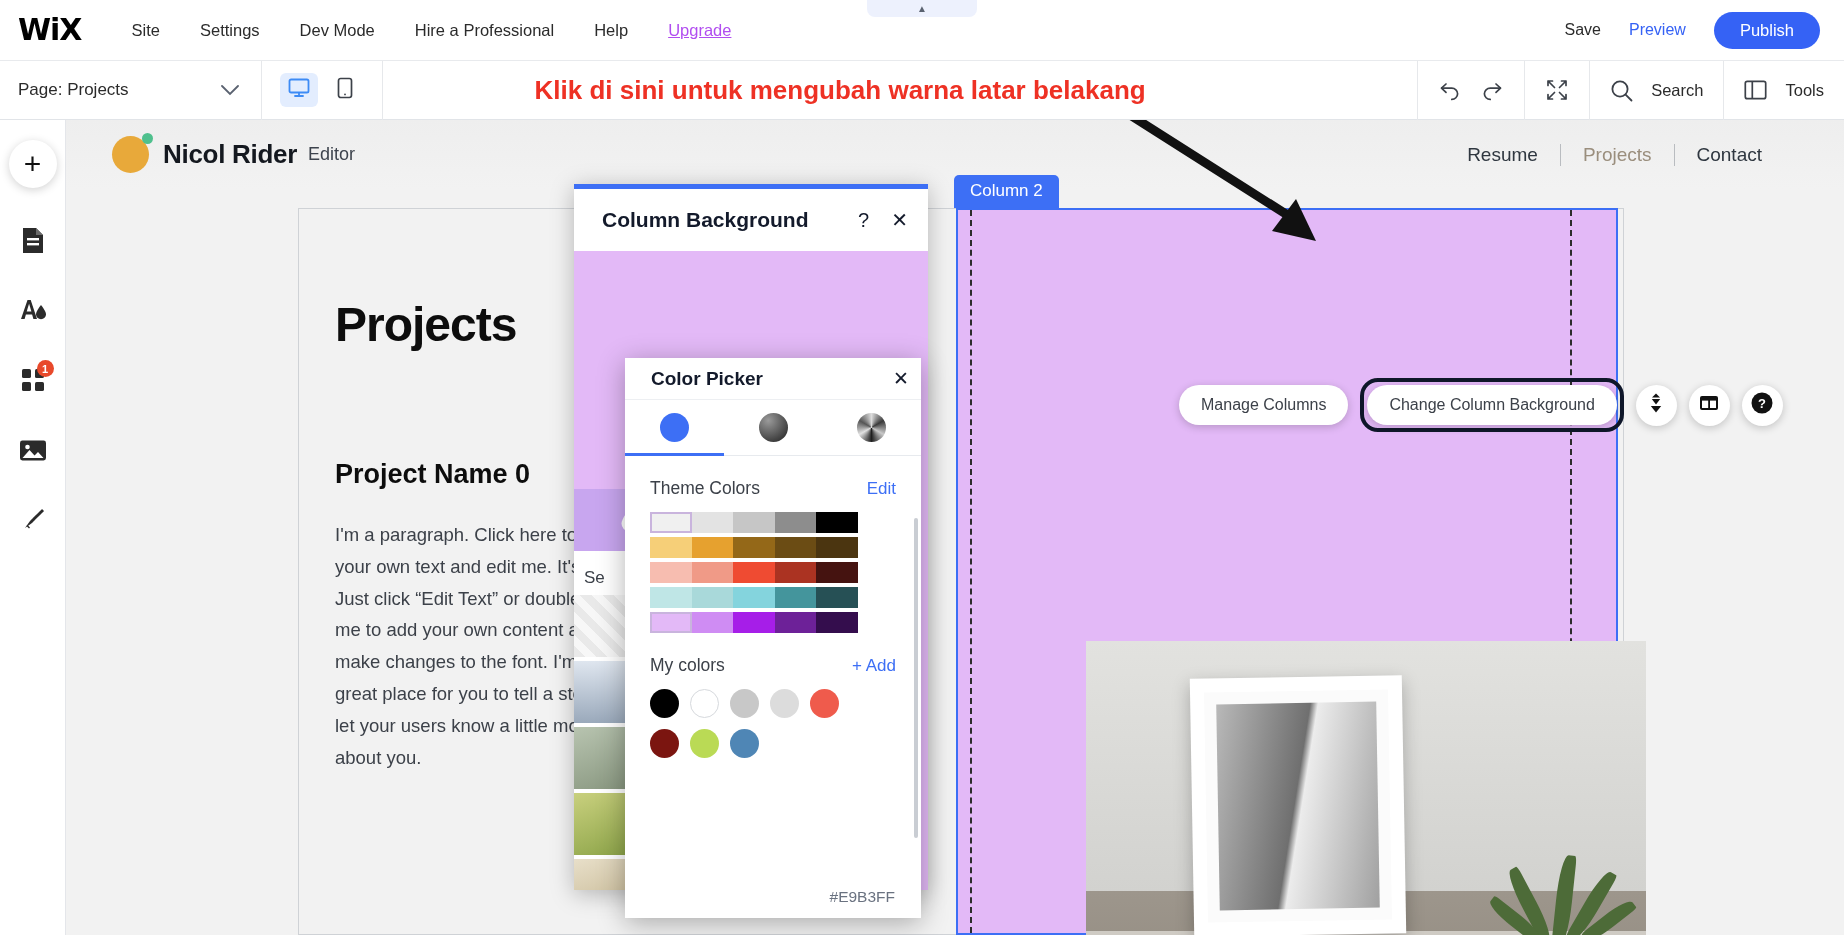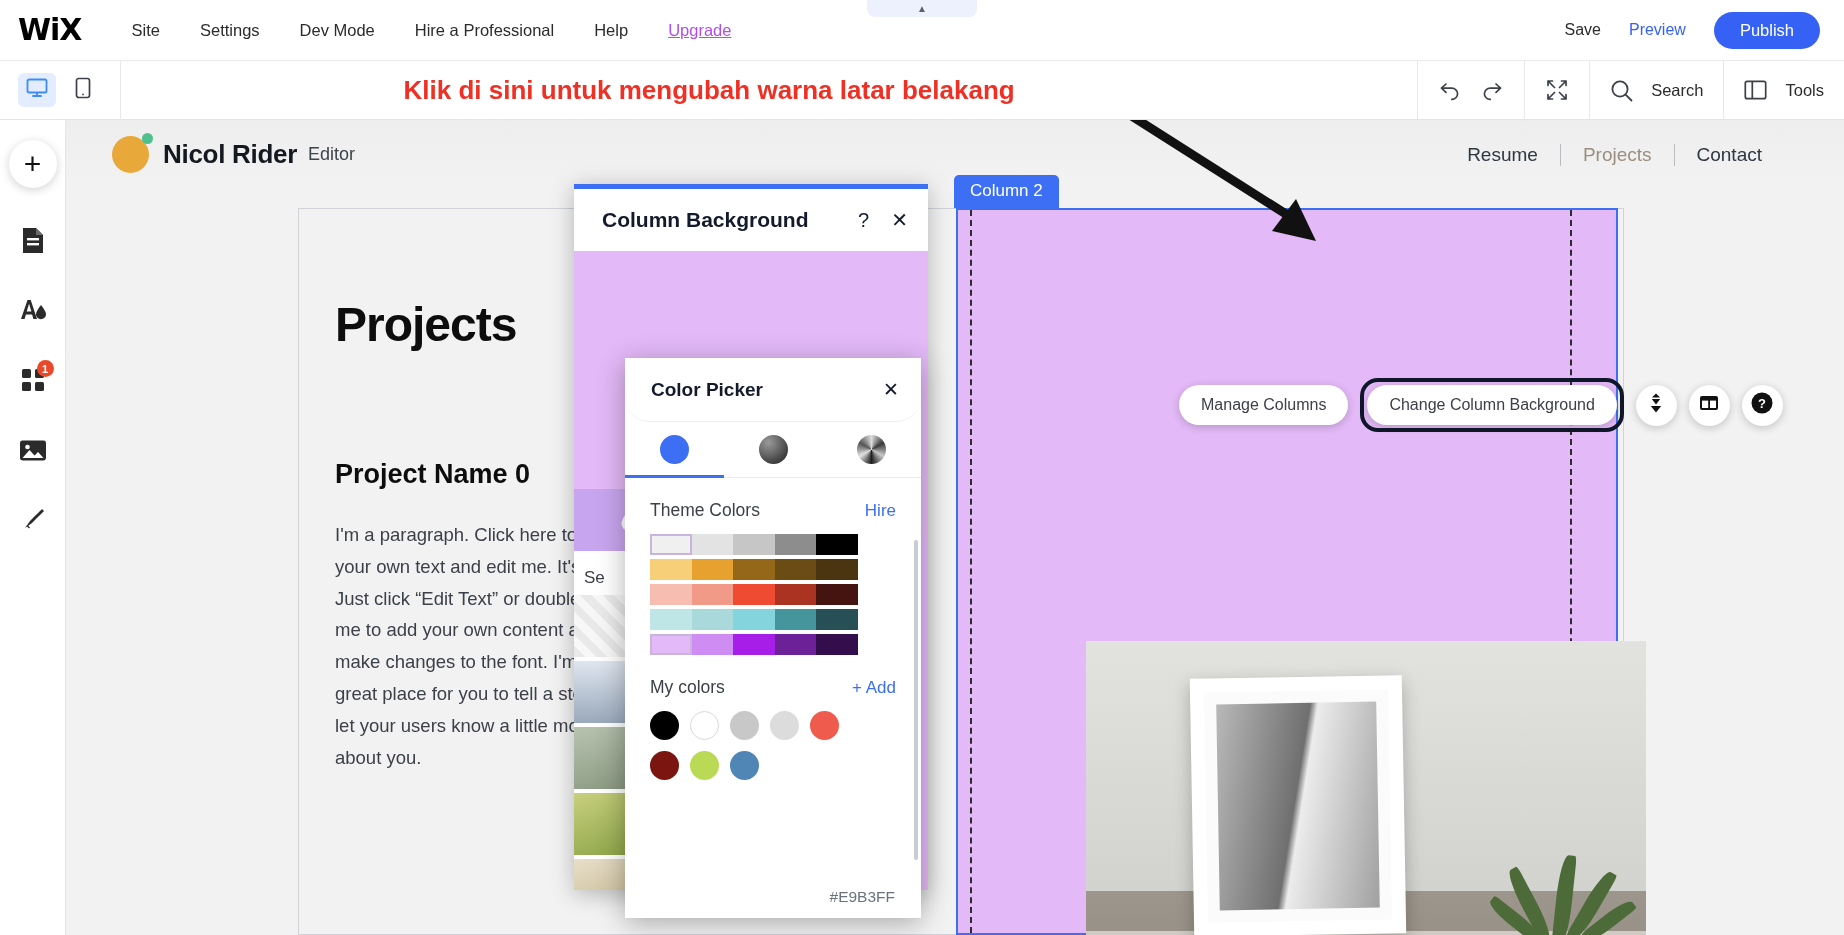--- a/index.html
+++ b/index.html
@@ -227,22 +227,22 @@
   .t3 { top: 238px; background: linear-gradient(160deg,#b8c4b0,#7d8c74); }
   .t4 { top: 304px; background: linear-gradient(160deg,#c9d07e,#7e9a3c); }
   .t5 { top: 370px; background: linear-gradient(160deg,#e8dfc9,#b8a87e); }
 
   
   .cp-panel {
     position: absolute; left: 625px; top: 358px; width: 296px; height: 560px;
     background: #fff; box-shadow: 0 5px 26px rgba(0,0,0,.3); z-index: 60;
     display: flex; flex-direction: column;
   }
-  .cp-head { height: 64px; display: flex; align-items: center; padding: 0 22px 0 26px;
-    border-bottom: 1px solid #edeff2; border-radius: 25px; }
+  .cp-head { height: 42px; display: flex; align-items: center; padding: 0 12px 0 26px;
+    border-bottom: 1px solid #edeff2; }
   .cp-title { font-size: 19px; font-weight: 700; color: #131a2b;
     font-family: "Liberation Sans", sans-serif; }
   .cp-close { margin-left: auto; font-size: 19px; color: #131a2b; cursor: pointer; }
   .cp-tabs { height: 56px; display: flex; align-items: center; border-bottom: 1px solid #e7eaee; }
   .cp-tab { flex: 1; display: flex; align-items: center; justify-content: center;
     height: 100%; cursor: pointer; position: relative; }
   .cp-tab.active::after {
     content: ''; position: absolute; bottom: -1px; left: 0; right: 0;
     height: 3px; background: #3d6ff5;
   }
@@ -284,20 +284,28 @@
       <div class="topnav-item upgrade">Upgrade</div>
     </div>
     <div class="topbar-right">
       <div class="tb-link">Save</div>
       <div class="tb-link preview">Preview</div>
       <button class="publish-btn">Publish</button>
     </div>
   </div>
 
   <div class="secondbar">
+    <div class="page-select">
+      <span class="lbl">Page: Projects</span>
+      <span class="chev">
+        <svg width="18" height="11" viewBox="0 0 18 11">
+            <path d="M1 1l8 8 8-8" stroke="#5a6270" stroke-width="1.8" fill="none" stroke-linecap="round"></path>
+          </svg>
+      </span>
+    </div>
     <div class="viewmode">
       <div class="vm-btn active">
         <span>
           <svg width="22" height="20" viewBox="0 0 22 20">
               <rect x="1.5" y="1.5" width="19" height="13" rx="1.6" fill="none" stroke="#3d8bf5" stroke-width="1.8"></rect>
               <path d="M7 18h8" stroke="#3d8bf5" stroke-width="1.8" stroke-linecap="round"></path>
               <path d="M11 14.5v3.5" stroke="#3d8bf5" stroke-width="1.8"></path>
             </svg>
         </span>
       </div>
@@ -542,21 +550,21 @@
       <div class="cp-tab">
         <span class="swatch-circle" style="background:radial-gradient(circle at 32% 26%,#9a9a9a,#1d1d1d)"></span>
       </div>
       <div class="cp-tab">
         <span class="swatch-circle" style="background:conic-gradient(#dcdcdc,#3a3a3a,#c9c9c9,#1f1f1f,#e2e2e2,#555,#dcdcdc)"></span>
       </div>
     </div>
     <div class="cp-content">
       <div class="sec-head">
         <span class="t">Theme Colors</span>
-        <span class="a">Hire</span>
+        <span class="a">Edit</span>
       </div>
       <div class="theme-grid">
         <div class="theme-row">
           <div class="theme-cell sel" style="background:#f0f0f0"></div>
           <div class="theme-cell" style="background:#e3e3e3"></div>
           <div class="theme-cell" style="background:#c6c6c6"></div>
           <div class="theme-cell" style="background:#8d8d8d"></div>
           <div class="theme-cell" style="background:#000000"></div>
         </div>
         <div class="theme-row">

